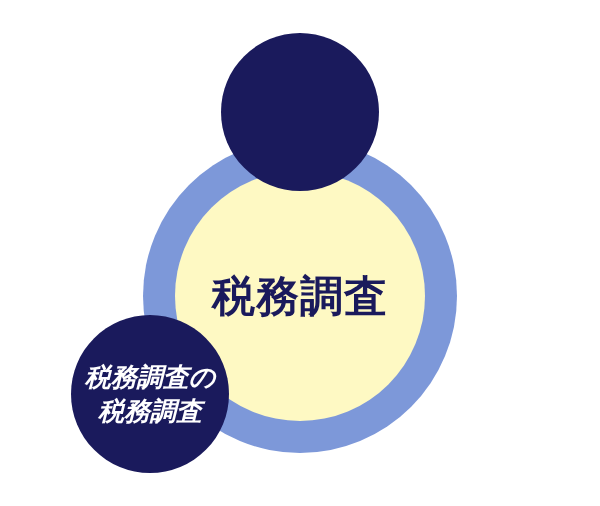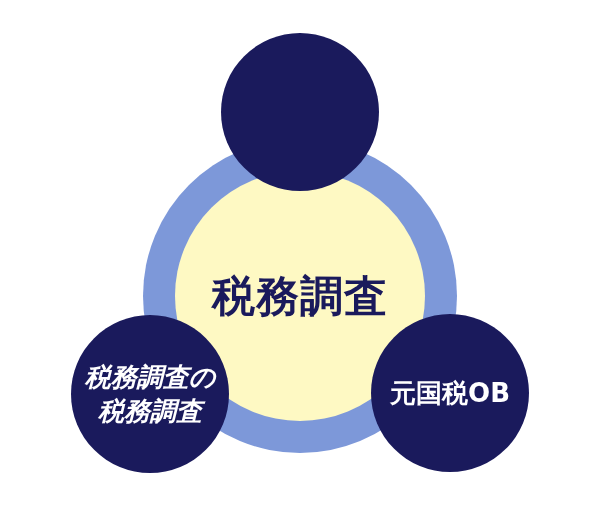--- a/index.html
+++ b/index.html
@@ -91,19 +91,14 @@
     </div>
   </div>
 
   <div class="node node-bl">
     <div class="node-label">
       <div>税務調査の</div>
       <div>税務調査</div>
     </div>
   </div>
 
-  <div class="node node-br">
-    <div class="node-label">
-      <div>元国税OB</div>
-    </div>
-  </div>
 
 </div>
 
 </body></html>

